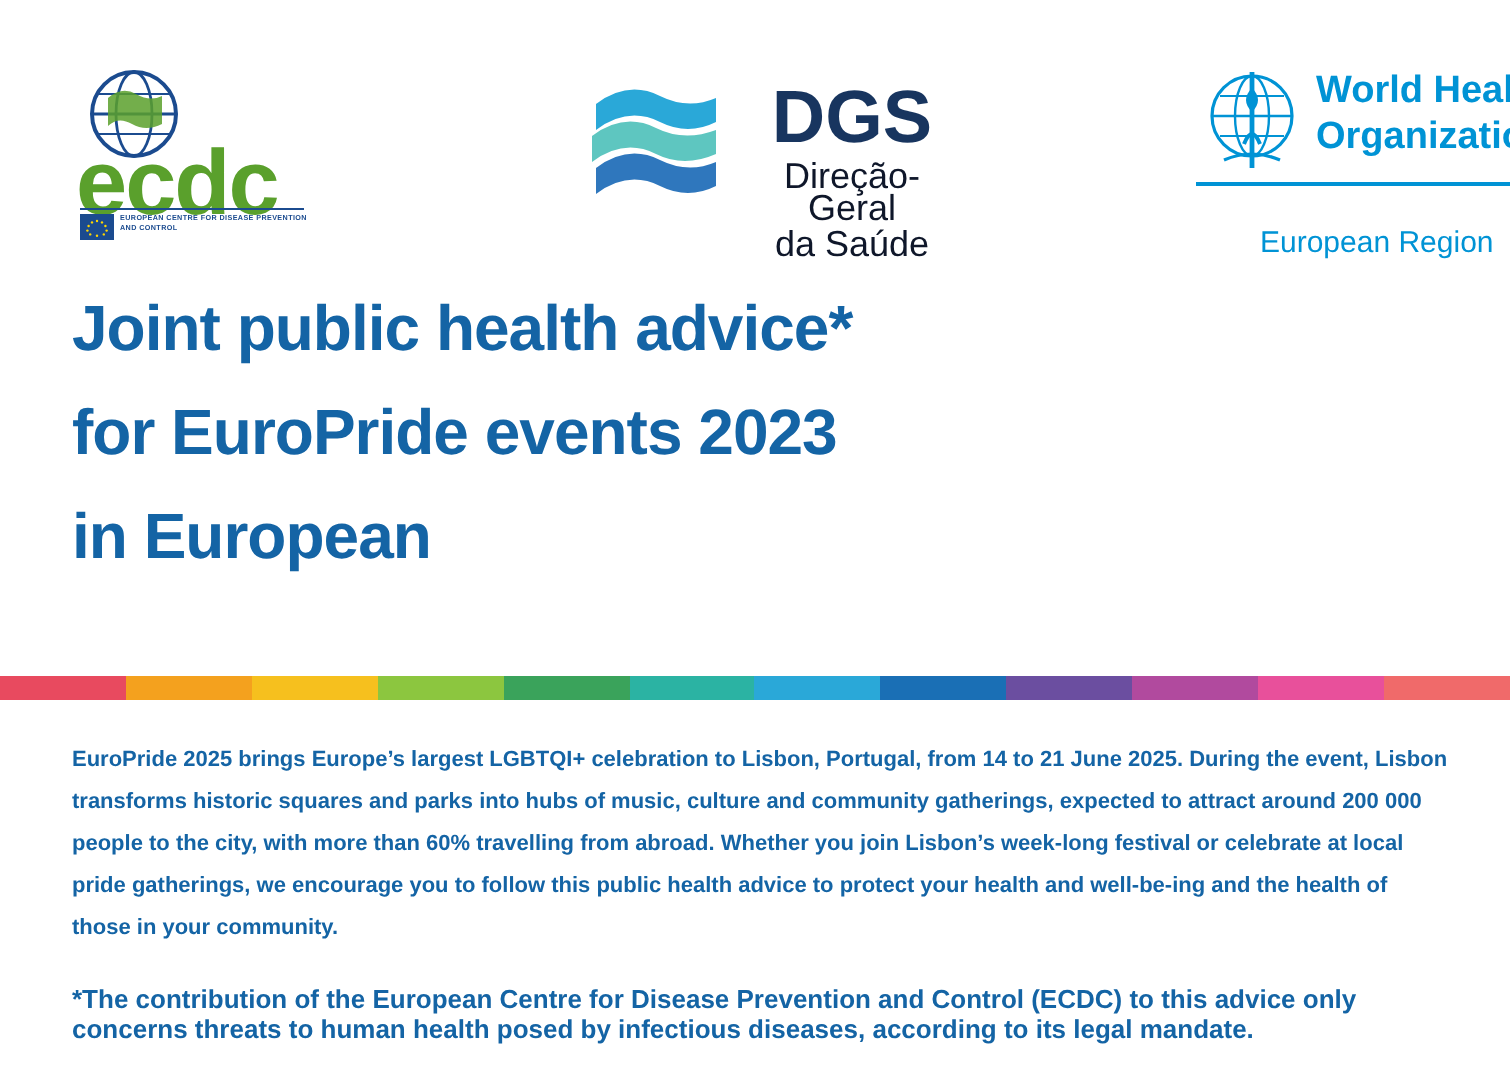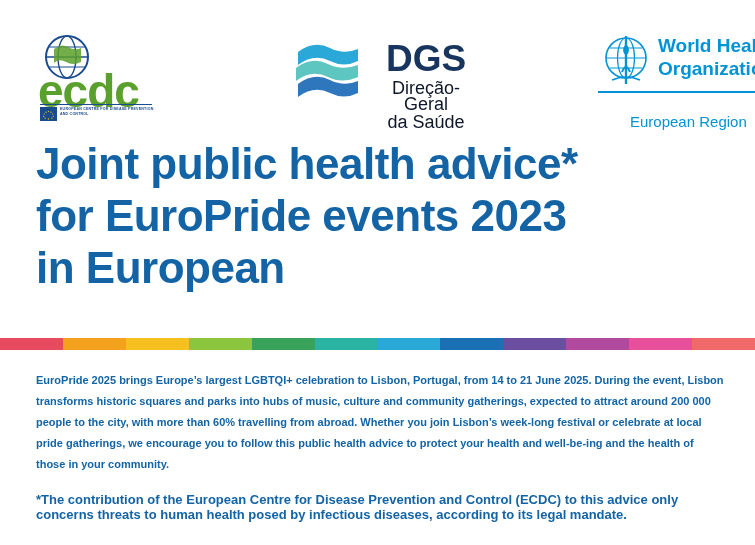--- a/index.html
+++ b/index.html
@@ -160,21 +160,21 @@
     line-height: 20px;
     margin-top: 16px;
   }
 
   
   .headline {
     position: absolute;
     left: 36px;
     top: 138px;
     width: 700px;
-    font-size: 44px;
+    font-size: 32px;
     font-weight: bold;
     color: #1464a5;
     line-height: 52px;
     letter-spacing: -0.5px;
   }
 
   
   .colorbar {
     position: absolute;
     left: 0;

